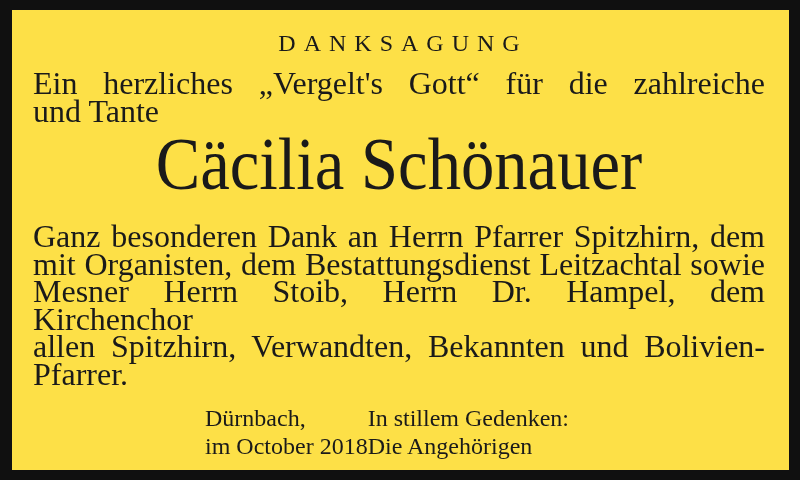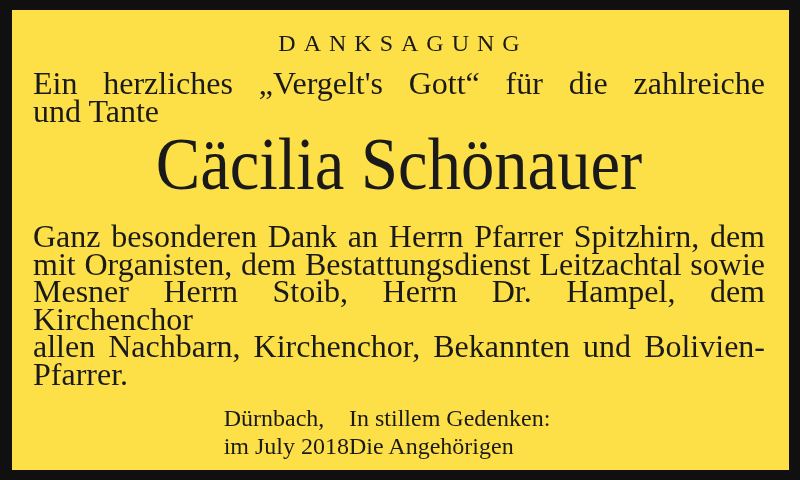--- a/index.html
+++ b/index.html
@@ -80,28 +80,28 @@
     <div class="line-justify">Ein herzliches „Vergelt's Gott“ für die zahlreiche</div>
     <div class="line-center">und Tante</div>
   </div>
 
   <h1 class="name">Cäcilia Schönauer</h1>
 
   <div class="para thanks">
     <div class="line-justify">Ganz besonderen Dank an Herrn Pfarrer Spitzhirn, dem</div>
     <div class="line-justify">mit Organisten, dem Bestattungsdienst Leitzachtal sowie</div>
     <div class="line-justify">Mesner Herrn Stoib, Herrn Dr. Hampel, dem Kirchenchor</div>
-    <div class="line-justify">allen Nachbarn, Kirchenchor, Bekannten und Bolivien-</div>
+    <div class="line-justify">allen Spitzhirn, Verwandten, Bekannten und Bolivien-</div>
     <div class="line-center">Pfarrer.</div>
   </div>
 
   <div class="footer">
     <div class="block left">
       <div>Dürnbach,</div>
-      <div>im July 2018</div>
+      <div>im October 2018</div>
     </div>
     <div class="block right">
       <div>In stillem Gedenken:</div>
       <div>Die Angehörigen</div>
     </div>
   </div>
 
 </div>
 
 </body></html>

